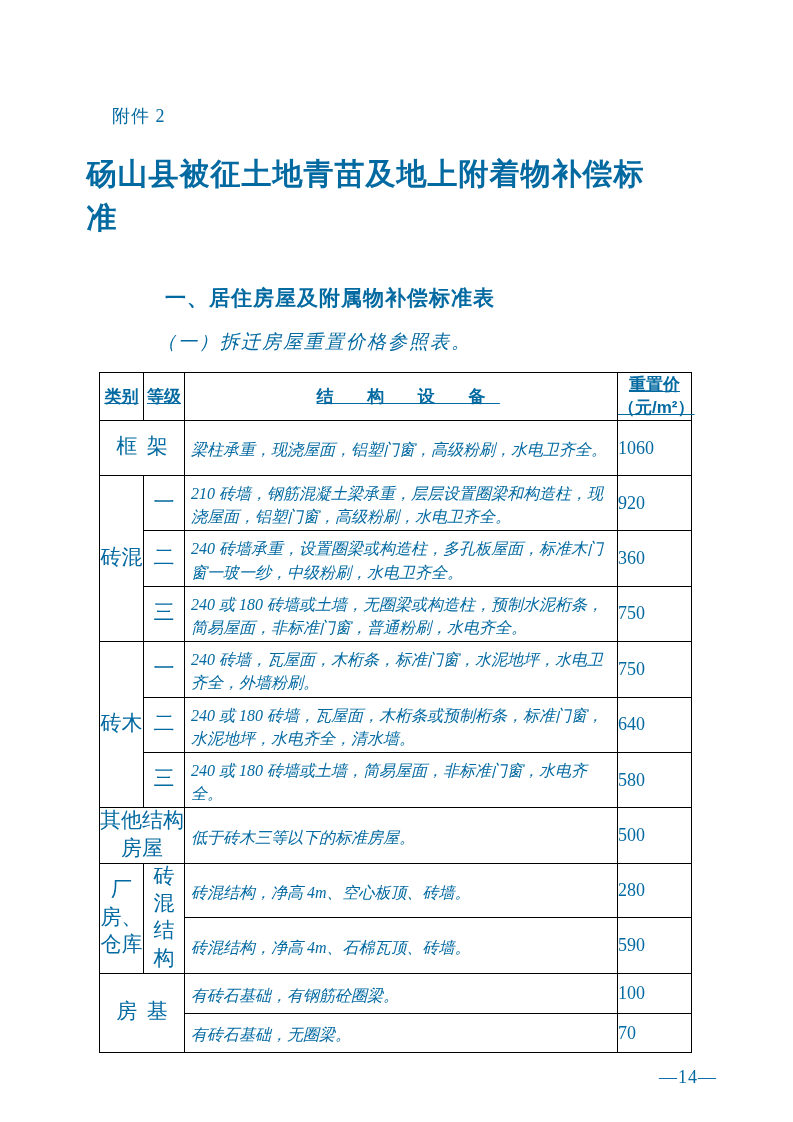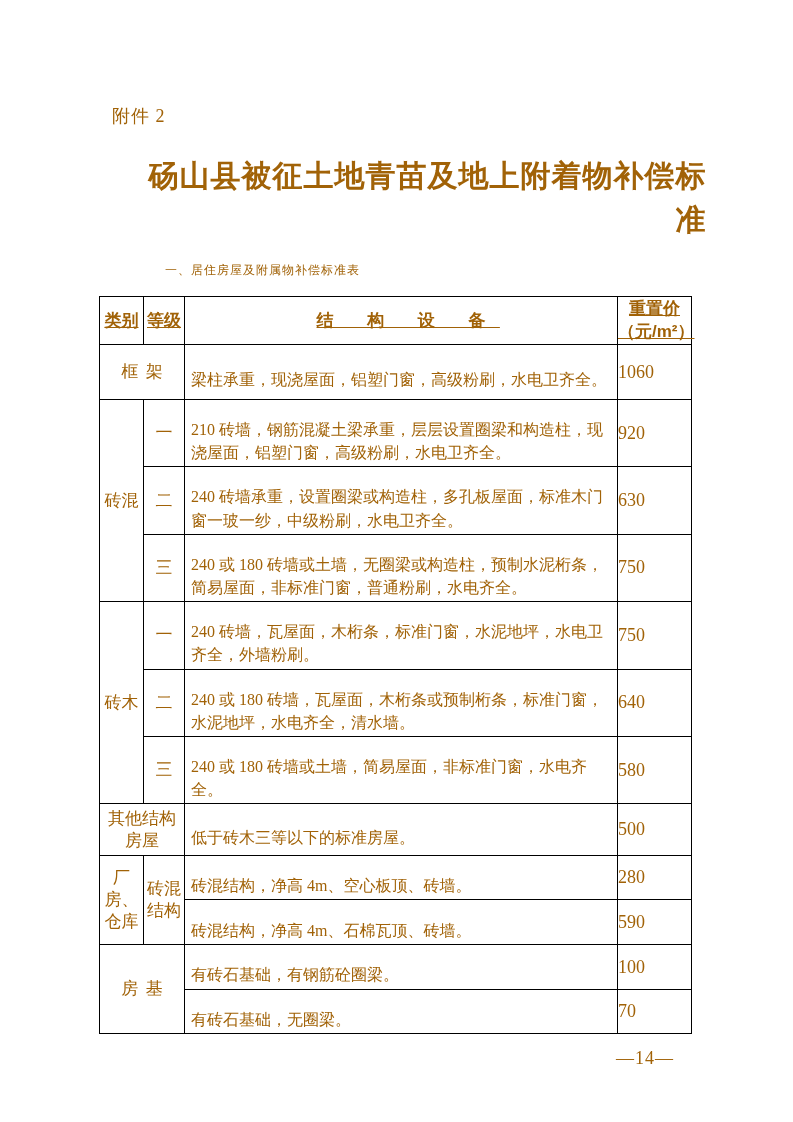--- a/index.html
+++ b/index.html
@@ -1,43 +1,43 @@
 <!DOCTYPE html>
 <html><head>
 <meta charset="utf-8">
 <style>
   * { margin: 0; padding: 0; box-sizing: border-box; }
   html, body { background: #ffffff; }
   .page {
     width: 793px;
     height: 1122px;
     background: #ffffff;
-    color: #a16207;
+    color: #0369a1;
     font-family: "Liberation Serif", "DejaVu Serif", serif;
     overflow: hidden;
   }
   .attachment-label {
     margin: 104px 0 0 112px;
     font-size: 18px;
     letter-spacing: 1px;
   }
   .doc-title {
     width: 620px;
     margin: 26px auto 0;
-    text-align: right;
+    text-align: left;
     font-size: 30px;
     font-weight: bold;
     line-height: 44px;
     letter-spacing: 1px;
-    font-family: Liberation Serif, serif;
+    font-family: Liberation Mono, monospace;
   }
   .section-heading {
-    margin: 20px 0 0 165px;
-    font-size: 12px;
-    font-weight: normal;
+    margin: 42px 0 0 165px;
+    font-size: 21px;
+    font-weight: bold;
     font-family: "Liberation Sans", "DejaVu Sans", sans-serif;
     letter-spacing: 1px;
   }
   .subsection-heading {
     margin: 17px 0 0 157px;
     font-size: 19px;
     font-style: italic;
     letter-spacing: 2px;
   }
   table.price-table {
@@ -58,30 +58,32 @@
   }
   .th-structure { letter-spacing: 0.85em; text-indent: 0.85em; }
   .th-price {
     font-size: 15px;
     line-height: 1.35;
     white-space: pre-line;
     margin-top: 16px;
   }
   td.cat, td.grade {
     text-align: center;
-    font-size: 17px;
+    font-size: 21px;
     line-height: 1.3;
     white-space: pre-line;
+    font-family: Liberation Mono, monospace;
   }
   td.cat.spaced { letter-spacing: 0.45em; text-indent: 0.45em; }
   td.desc {
     font-size: 16px;
     line-height: 1.45;
-    padding: 18px 5px 2px 6px;
+    padding: 6px 5px 2px 6px;
     text-align: left;
+    font-style: italic;
   }
   td.price {
     text-align: left;
     font-size: 18px;
   }
   .price-table tr:nth-child(1)  { height: 48px; text-decoration: underline; }
   .price-table tr:nth-child(2)  { height: 55px; }
   .price-table tr:nth-child(3)  { height: 53px; }
   .price-table tr:nth-child(4)  { height: 53px; }
   .price-table tr:nth-child(5)  { height: 51px; }
@@ -89,39 +91,40 @@
   .price-table tr:nth-child(7)  { height: 51px; }
   .price-table tr:nth-child(8)  { height: 39px; }
   .price-table tr:nth-child(9)  { height: 52px; }
   .price-table tr:nth-child(10) { height: 43px; }
   .price-table tr:nth-child(11) { height: 45px; }
   .price-table tr:nth-child(12) { height: 40px; }
   .price-table tr:nth-child(13) { height: 39px; }
   .page-number {
     margin-top: 14px;
     text-align: right;
-    padding-right: 119px;
+    padding-right: 76px;
     font-size: 18px;
     letter-spacing: 1px;
   }
 </style>
 </head>
 <body>
 
 <div class="page">
 
   <div class="attachment-label">附件 2</div>
 
   <div class="doc-title">
     <div>砀山县被征土地青苗及地上附着物补偿标</div>
     <div>准</div>
   </div>
 
   <div class="section-heading">一、居住房屋及附属物补偿标准表</div>
 
+  <div class="subsection-heading">（一）拆迁房屋重置价格参照表。</div>
 
   <table class="price-table">
     <colgroup>
       <col style="width:44px">
       <col style="width:41px">
       <col style="width:433px">
       <col style="width:74px">
     </colgroup>
     <tbody>
       <tr>
@@ -138,21 +141,21 @@
       </tr>
       <tr>
         <td class="cat" rowspan="3">砖混</td>
         <td class="grade">一</td>
         <td class="desc">210 砖墙，钢筋混凝土梁承重，层层设置圈梁和构造柱，现浇屋面，铝塑门窗，高级粉刷，水电卫齐全。</td>
         <td class="price">920</td>
       </tr>
       <tr>
         <td class="grade">二</td>
         <td class="desc">240 砖墙承重，设置圈梁或构造柱，多孔板屋面，标准木门窗一玻一纱，中级粉刷，水电卫齐全。</td>
-        <td class="price">630</td>
+        <td class="price">360</td>
       </tr>
       <tr>
         <td class="grade">三</td>
         <td class="desc">240 或 180 砖墙或土墙，无圈梁或构造柱，预制水泥桁条，简易屋面，非标准门窗，普通粉刷，水电齐全。</td>
         <td class="price">750</td>
       </tr>
       <tr>
         <td class="cat" rowspan="3">砖木</td>
         <td class="grade">一</td>
         <td class="desc">240 砖墙，瓦屋面，木桁条，标准门窗，水泥地坪，水电卫齐全，外墙粉刷。</td>

